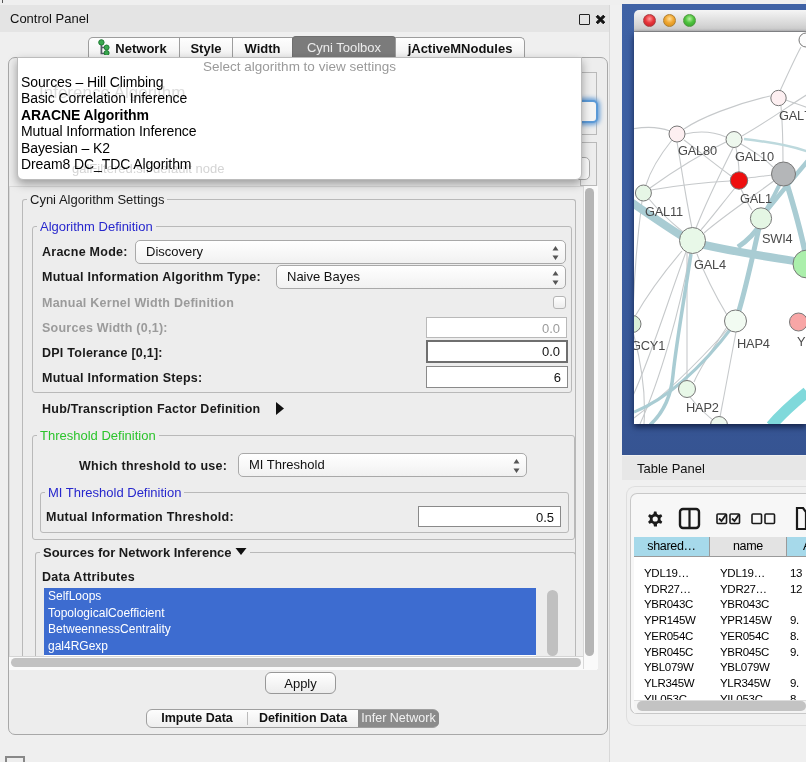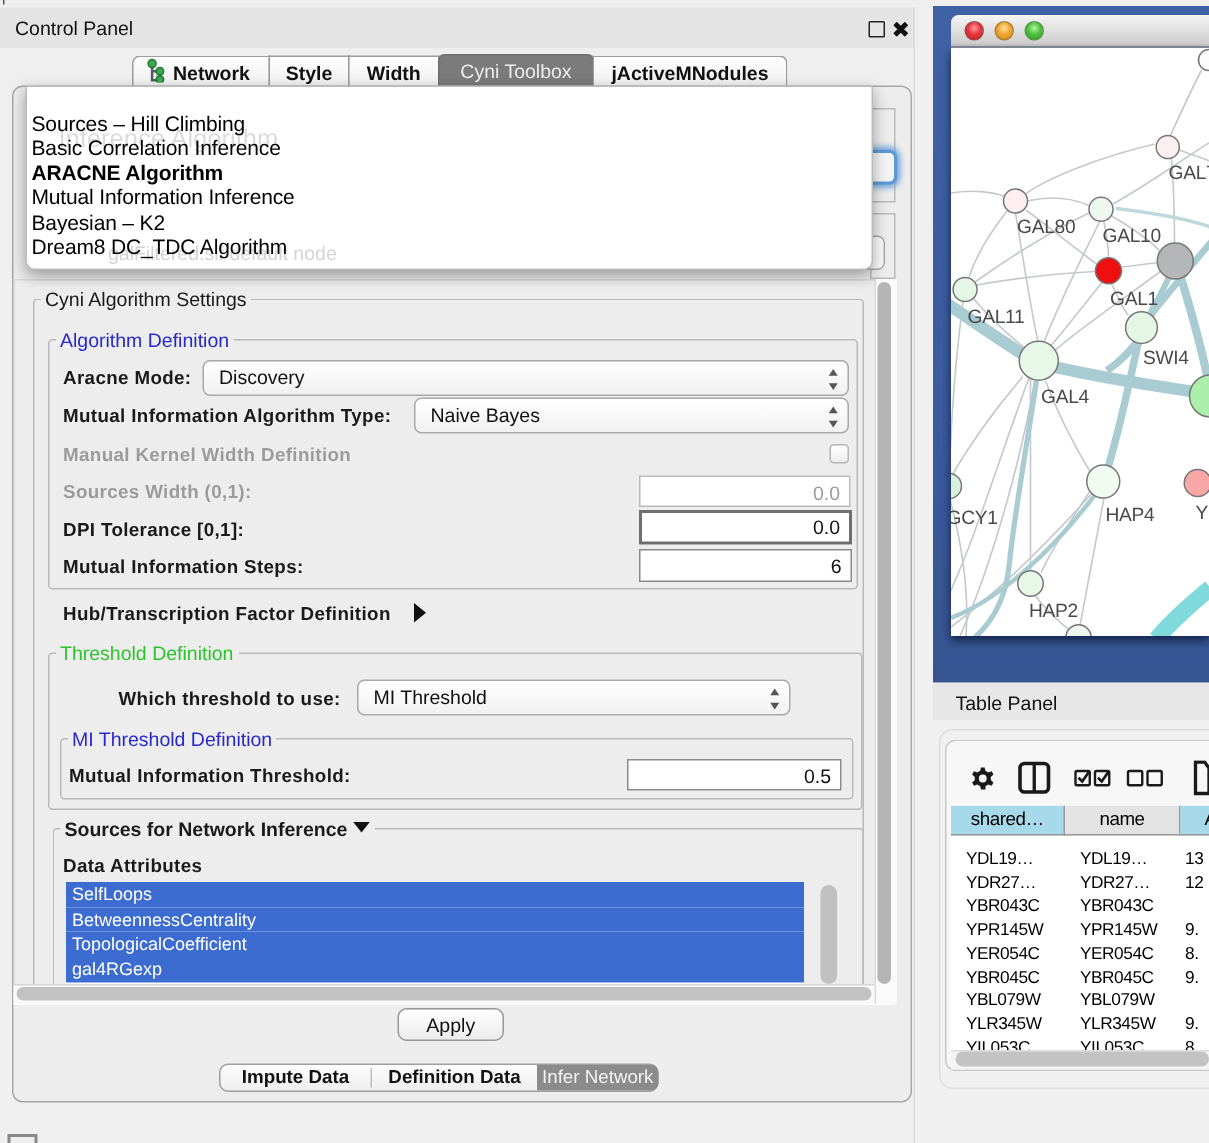--- a/index.html
+++ b/index.html
@@ -153,22 +153,22 @@
 
   <fieldset style="left:35px;top:545px;width:539px;height:120px;border-bottom:none;">
     <legend style="font-weight:bold;">Sources for Network Inference <svg width="12" height="9" viewBox="0 0 12 9" style="vertical-align:1px;">
           <path d="M0.5 1 L11.5 1 L6 8 Z" fill="#111"></path>
         </svg></legend>
   </fieldset>
   <div class="lbl" style="left:42px;top:570px;">Data Attributes</div>
 
   <div class="abs" style="left:44px;top:588px;width:492px;height:68px;background:#fff;overflow:hidden;">
     <div style="background:#3d6cd0;color:#fff;font-size:12px;height:16.5px;padding-left:4px;line-height:16px;">SelfLoops</div>
+    <div style="background:#3d6cd0;color:#fff;font-size:12px;height:16.5px;padding-left:4px;line-height:16px;">TopologicalCoefficient</div>
     <div style="background:#3d6cd0;color:#fff;font-size:12px;height:16.5px;padding-left:4px;line-height:16px;">BetweennessCentrality</div>
-    <div style="background:#3d6cd0;color:#fff;font-size:12px;height:16.5px;padding-left:4px;line-height:16px;">TopologicalCoefficient</div>
     <div style="background:#3d6cd0;color:#fff;font-size:12px;height:17px;padding-left:4px;line-height:16px;">gal4RGexp</div>
   </div>
   <div class="sbthumb" style="left:547px;top:590px;width:11px;height:66px;background:#c0c0c0;"></div>
 
   <div class="abs" style="left:9px;top:656px;width:588px;height:13px;background:#fafafa;border-top:1px solid #d5d5d5;"></div>
   <div class="sbthumb" style="left:11px;top:658px;width:570px;height:9px;background:#c2c2c2;"></div>
 
   <div class="abs" style="left:583px;top:186px;width:14px;height:483px;background:#fafafa;border-left:1px solid #d9d9d9;"></div>
   <div class="sbthumb" style="left:585px;top:188px;width:9px;height:468px;"></div>
 
@@ -177,20 +177,21 @@
 
 <div class="abs" style="left:265px;top:672px;width:71px;height:22px;border:1px solid #989898;border-radius:6px;background:linear-gradient(#fff,#ececec);box-sizing:border-box;text-align:center;font-size:13px;color:#111;"><span style="position:relative;top:3px;">Apply</span></div>
 <div class="abs segwrap">
   <div class="seg" style="left:0;width:100px;">Impute Data</div>
   <div class="abs" style="left:100px;top:2px;width:1px;height:13px;background:#bbb;"></div>
   <div class="seg" style="left:101px;width:110px;">Definition Data</div>
   <div class="seg" style="left:211px;width:81px;background:#8b8b8b;color:#f2f2f2;border-radius:0 5px 5px 0;font-weight:normal;">Infer Network</div>
 </div>
 
 <div class="abs" id="popup">
+  <div class="hint">Select algorithm to view settings</div>
   <div style="position:absolute;left:21px;top:25px;font-size:17px;color:#dcdcdc;">Inference Algorithm</div>
   <div style="position:absolute;left:54px;top:103px;font-size:13px;color:#d4d4d4;">galFiltered.sif default node</div>
   <div class="it" style="top:15.5px;">Sources – Hill Climbing</div>
   <div class="it" style="top:32px;">Basic Correlation Inference</div>
   <div class="it b" style="top:48.5px;">ARACNE Algorithm</div>
   <div class="it" style="top:65px;">Mutual Information Inference</div>
   <div class="it" style="top:81.5px;">Bayesian – K2</div>
   <div class="it" style="top:98px;">Dream8 DC_TDC Algorithm</div>
 </div>
 

